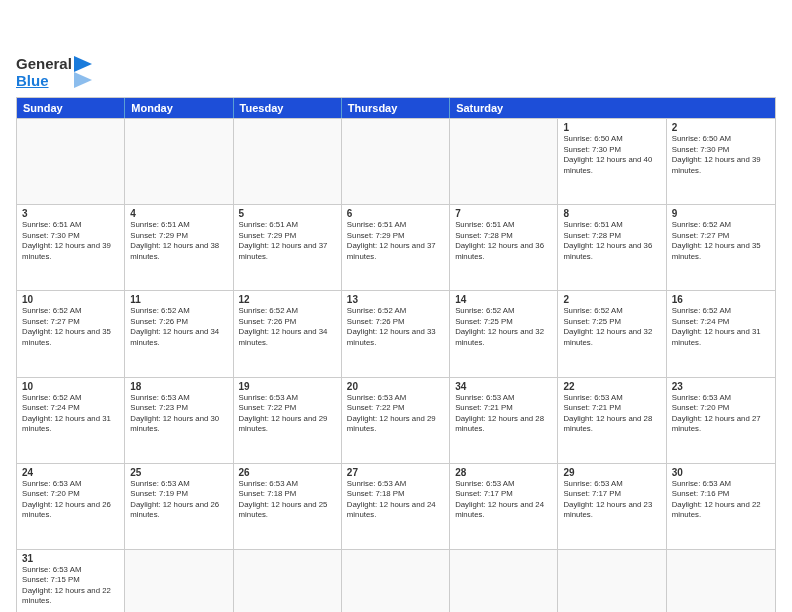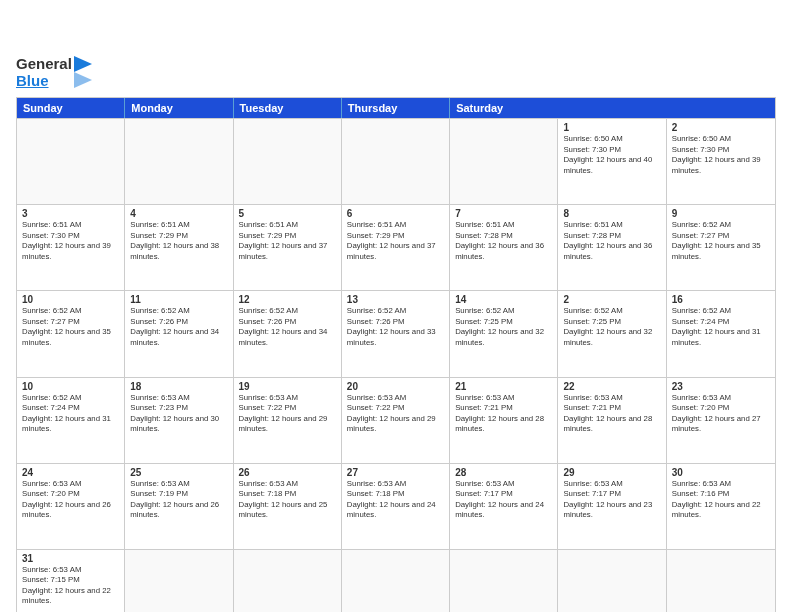--- a/index.html
+++ b/index.html
@@ -254,21 +254,21 @@
 Sunset: 7:22 PM
 Daylight: 12 hours and 29 minutes.</div>
           </div>
           <div class="cal-cell">
             <span class="day-num">20</span>
             <div class="day-info" style="white-space: pre-line;">Sunrise: 6:53 AM
 Sunset: 7:22 PM
 Daylight: 12 hours and 29 minutes.</div>
           </div>
           <div class="cal-cell">
-            <span class="day-num">21</span>
+            <span class="day-num">34</span>
             <div class="day-info" style="white-space: pre-line;">Sunrise: 6:53 AM
 Sunset: 7:21 PM
 Daylight: 12 hours and 28 minutes.</div>
           </div>
           <div class="cal-cell">
             <span class="day-num">22</span>
             <div class="day-info" style="white-space: pre-line;">Sunrise: 6:53 AM
 Sunset: 7:21 PM
 Daylight: 12 hours and 28 minutes.</div>
           </div>

